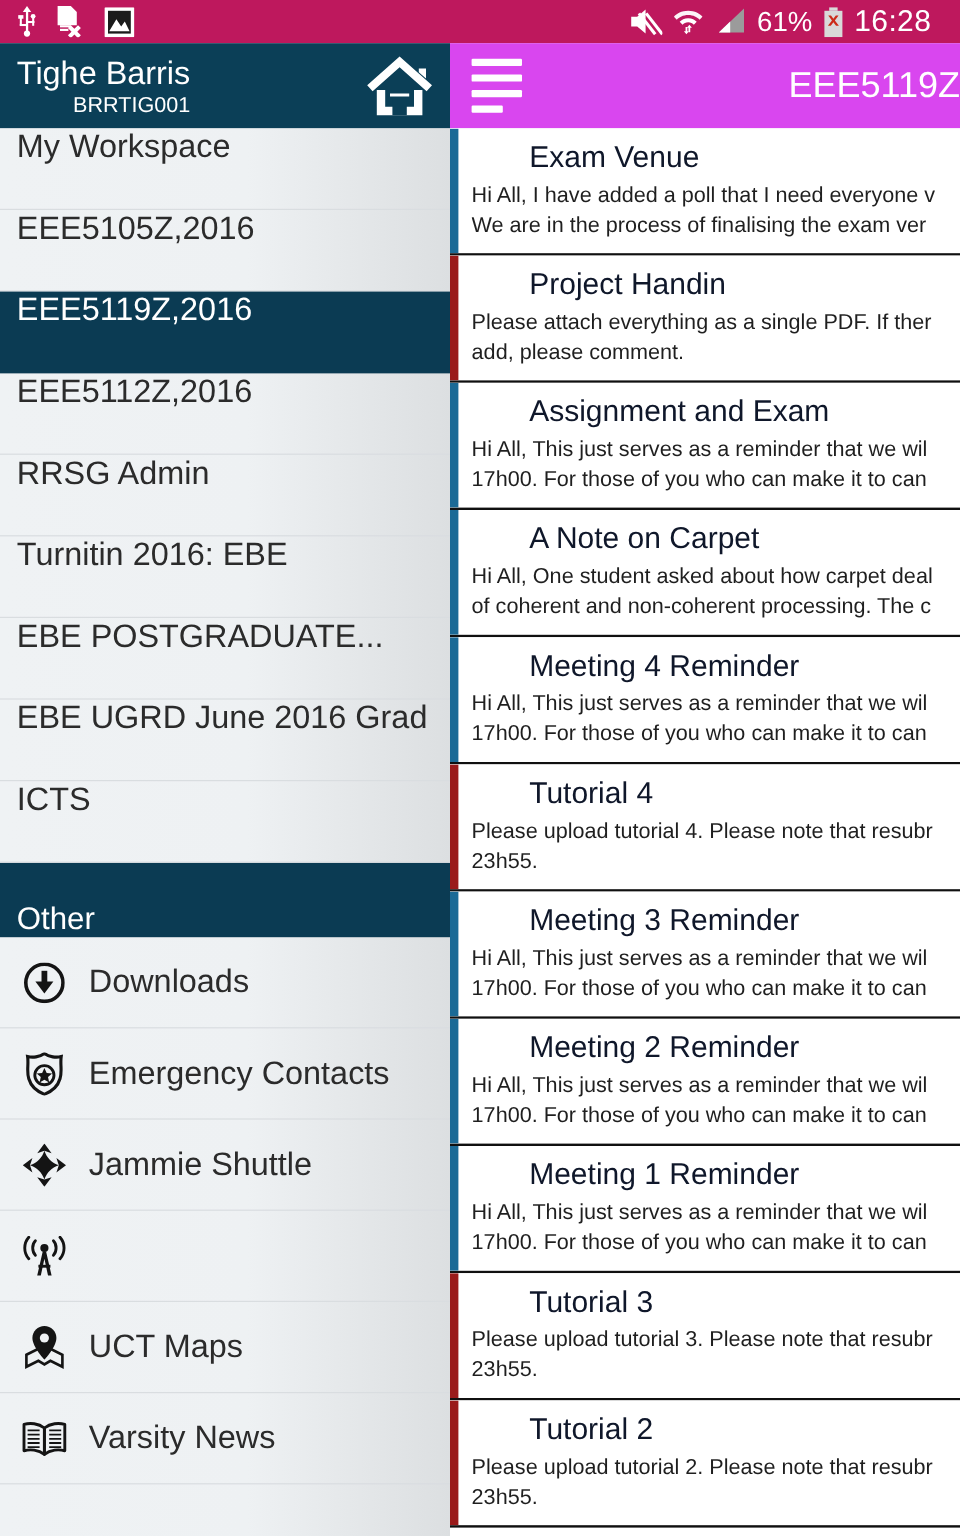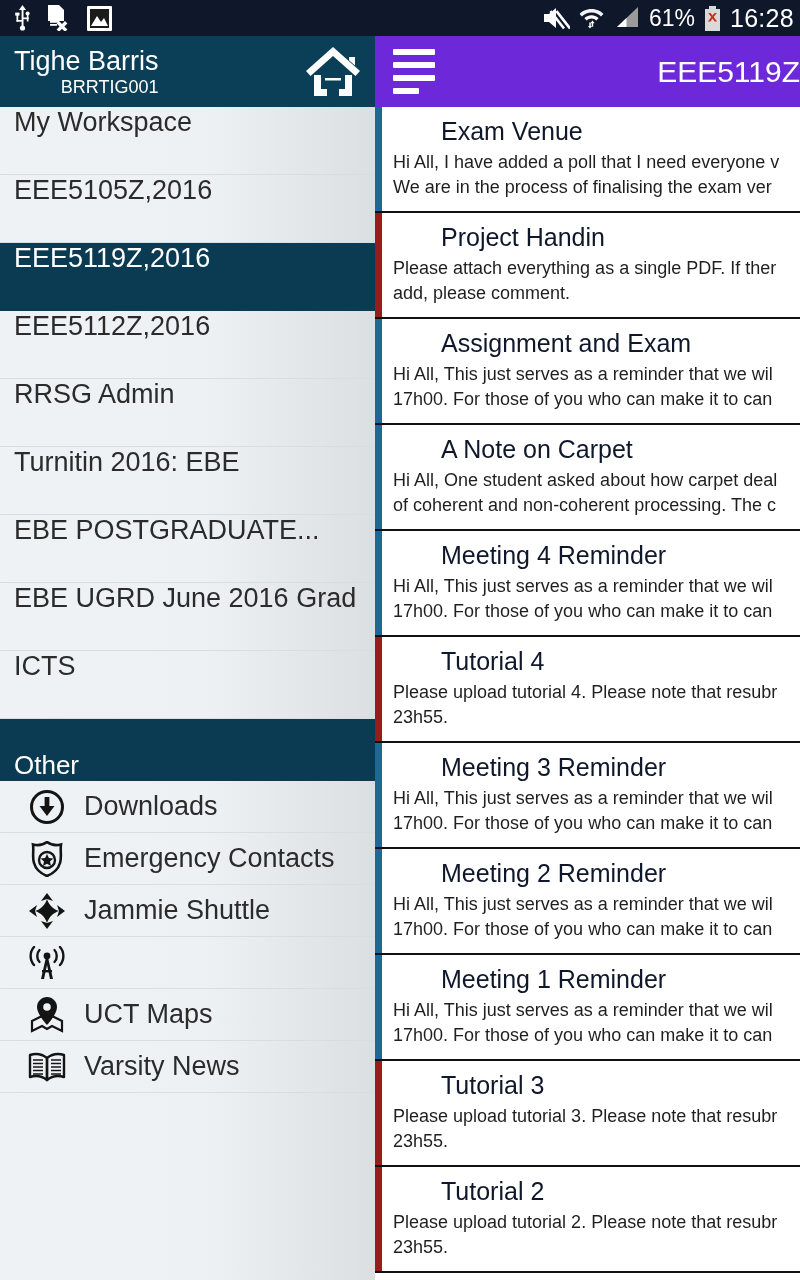--- a/index.html
+++ b/index.html
@@ -6,43 +6,43 @@
   html, body {
     width:800px; height:1280px; overflow:hidden;
     font-family:"Liberation Sans", sans-serif;
     background:#ffffff;
   }
   .screen { position:relative; width:800px; height:1280px; overflow:hidden; }
 
   
   .statusbar{
     position:absolute; top:0; left:0; width:800px; height:36px;
-    background:#0f172a; display:flex; align-items:center;
-    padding:0 6px 0 14px; color:#ffffff;
+    background:#be185d; display:flex; align-items:center;
+    padding:0 24px 0 14px; color:#ffffff;
   }
   .sb-left{ display:flex; align-items:center; gap:16px; }
   .sb-right{ margin-left:auto; display:flex; align-items:center; gap:9px; }
   .sb-icon{ display:flex; align-items:center; justify-content:center; }
   .sb-text{ font-size:25px; letter-spacing:.3px; line-height:1; font-weight:400; }
   .sb-batt-pct{ font-size:23px; line-height:1; }
 
   
   .appbar{ position:absolute; top:36px; left:0; width:800px; height:71px;text-align:right; }
   .appbar-left{
     position:absolute; left:0; top:0; width:375px; height:71px;
     background:#0b3f57; color:#fff;
     display:flex; align-items:center; padding:0 14px;
   }
   .user-block{ display:flex; flex-direction:column; justify-content:center; }
   .user-name{ font-size:27px; line-height:30px; font-weight:400; }
   .user-id{ font-size:18px; line-height:22px; font-weight:400; }
   .home-icon{ margin-left:auto; display:flex; align-items:center; }
   .appbar-right{
     position:absolute; left:375px; top:0; width:425px; height:71px;
-    background:#6d28d9; color:#fff;
+    background:#d946ef; color:#fff;
     display:flex; align-items:center; padding:0 10px 0 18px;
   }
   .hamburger{ display:flex; flex-direction:column; gap:7px; width:42px; }
   .hamburger span{ display:block; height:6px; background:#fff; border-radius:1px; }
   .hamburger span:nth-child(1){ width:42px; }
   .hamburger span:nth-child(2){ width:42px; }
   .hamburger span:nth-child(3){ width:42px; }
   .hamburger span:nth-child(4){ width:26px; }
   .site-title{
     margin-left:auto; font-size:30px; white-space:nowrap;
@@ -63,22 +63,22 @@
   }
   .nav-item.selected{
     background:#0b3b53; color:#ffffff; border-bottom:1px solid #0b3b53;
   }
   .nav-item .label{ white-space:nowrap; overflow:hidden; }
   .section-header{
     height:62px; display:flex; align-items:flex-end; padding-left:14px;
     background:#0b3b53; color:#ffffff; font-size:26px;
   }
   .tool-item{
-    height:52px; display:flex; align-items:center; gap:18px;
-    padding-left:28px; border-bottom:1px solid #d9dde0;
+    height:76px; display:flex; align-items:center; gap:18px;
+    padding-left:18px; border-bottom:1px solid #d9dde0;
     font-size:27px; color:#2b2b2b;
   }
   .tool-icon{ width:38px; height:38px; display:flex; align-items:center; justify-content:center; flex:0 0 38px; }
 
   
   .content{
     position:absolute; top:107px; left:375px; width:425px; height:1173px;
     background:#ffffff; overflow:hidden;
   }
   .ann{

